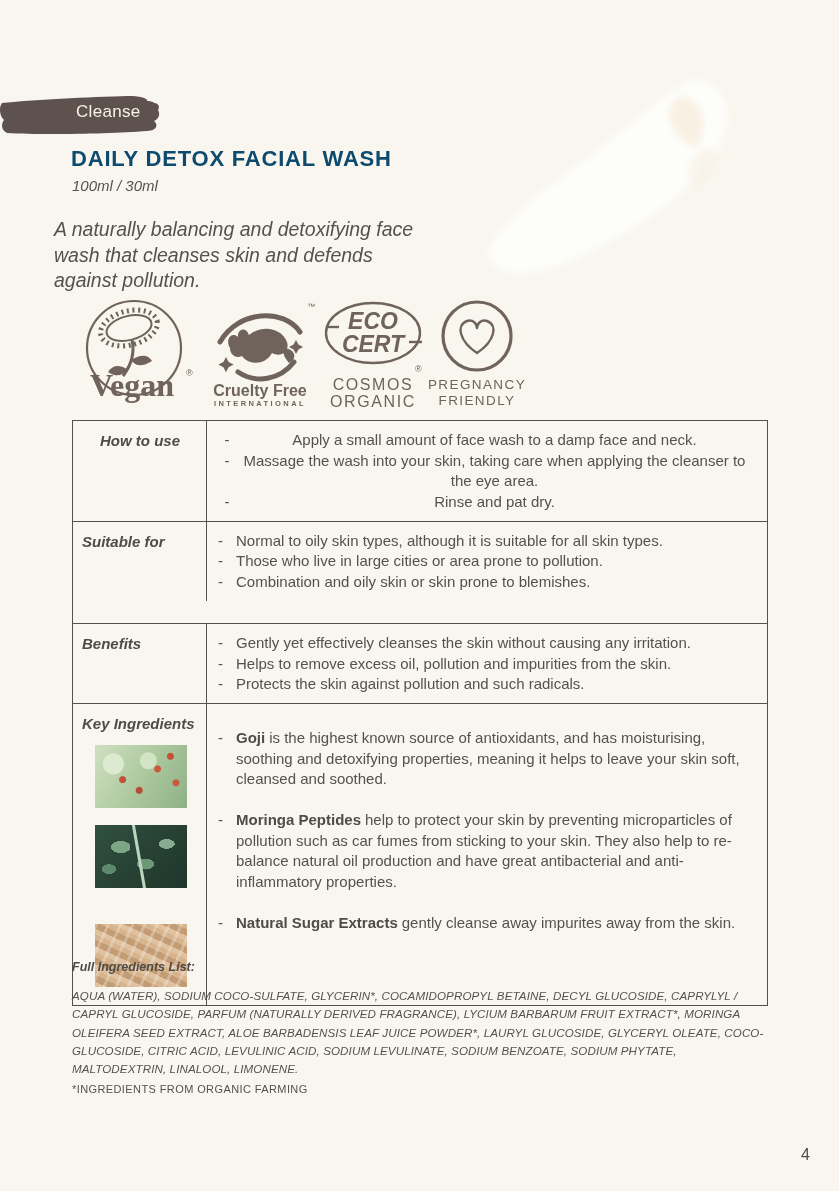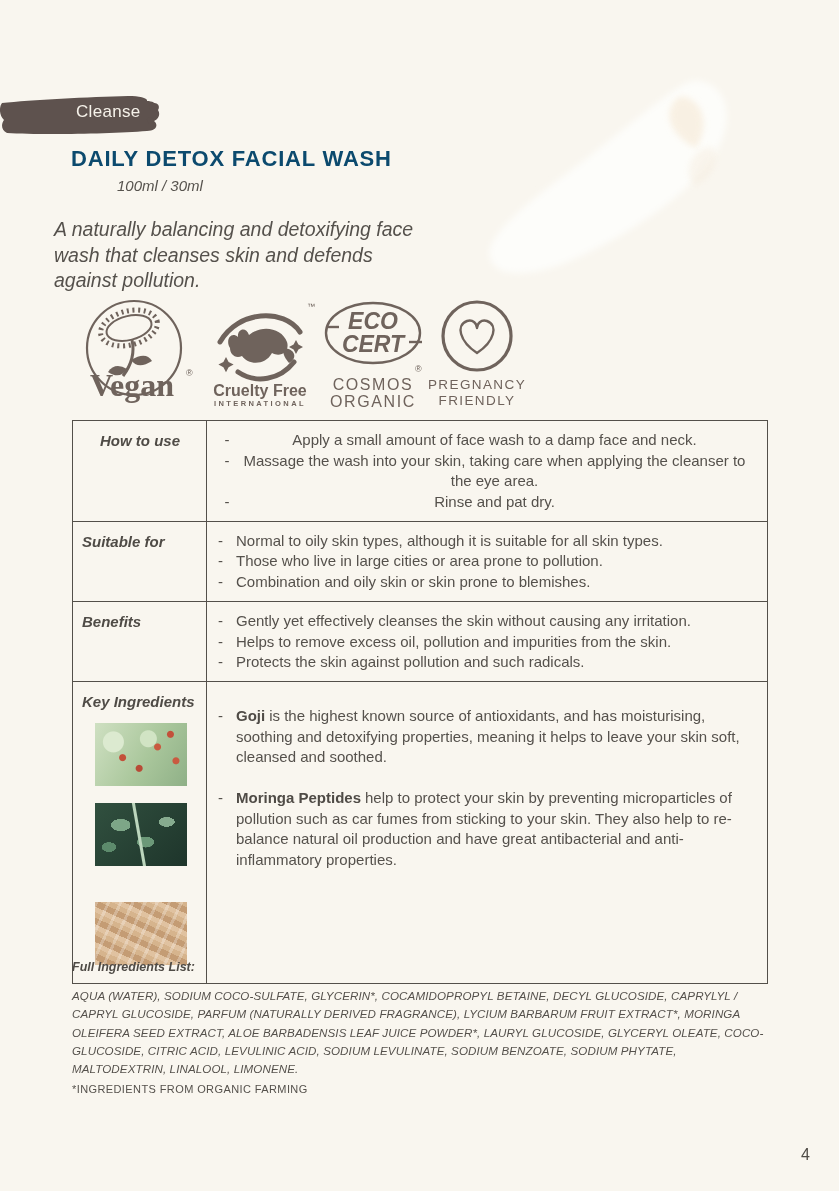--- a/index.html
+++ b/index.html
@@ -25,21 +25,21 @@
     color:#f6f2ea; font-size:17px; letter-spacing:0.3px;
   }
 
   .title {
     position:absolute; left:71px; top:146px;
     font-size:22px; font-weight:bold; letter-spacing:0.8px;
     color:#0c4a6e;
   }
   .sizes {
     position:absolute; left:72px; top:177px;
-    font-style:italic; font-size:15px; color:#57534e;margin-left:45px;
+    font-style:italic; font-size:15px; color:#57534e;
   }
   .desc {
     position:absolute; left:54px; top:217px; width:378px;
     font-style:italic; font-size:19.5px; line-height:1.32; color:#55514c;
   }
 
   
   .badges { position:absolute; left:70px; top:296px; width:470px; height:115px; }
   .badge { position:absolute; top:0; }
   .badge svg text { fill:#6f635c; }
@@ -53,21 +53,21 @@
   .trow:first-child { border-top:none;text-align:center; }
   .tlabel {
     width:134px; flex:none;
     border-right:1px solid #54504a;
     padding:11px 8px 8px 9px;
     font-weight:bold; font-style:italic; font-size:15px; color:#4f4b46;
   }
   .tcontent { flex:1; padding:9px 14px 8px 11px; font-size:15px; line-height:1.38; color:#55514c; }
   .row-0 { min-height:91px; }
   .row-1 { min-height:73px; }
-  .row-2 { min-height:73px; }
+  .row-2 { min-height:73px;margin-top:22px; }
   .row-3 { min-height:302px; }
 
   .bullet { display:flex; }
   .bullet::before { content:"-"; width:18px; flex:none; }
   .btext { flex:1; }
 
   .ki-content { padding-top:24px; }
   .ki-item { margin-bottom:20px; }
   .ki-item b { margin-right:4px; color:#4f4b46; }
 
@@ -248,20 +248,23 @@
           <div class="photo photo-sugar"></div>
         </div>
       </div>
       <div class="tcontent ki-content">
         <div class="bullet ki-item">
           <span class="btext"><b>Goji</b><span>is the highest known source of antioxidants, and has moisturising, soothing and detoxifying properties, meaning it helps to leave your skin soft, cleansed and soothed.</span></span>
         </div>
         <div class="bullet ki-item">
           <span class="btext"><b>Moringa Peptides</b><span>help to protect your skin by preventing microparticles of pollution such as car fumes from sticking to your skin. They also help to re-balance natural oil production and have great antibacterial and anti-inflammatory properties.</span></span>
         </div>
+        <div class="bullet ki-item">
+          <span class="btext"><b>Natural Sugar Extracts</b><span>gently cleanse away impurites away from the skin.</span></span>
+        </div>
       </div>
     </div>
   </div>
 
   <div class="full">
     <div class="flabel">Full Ingredients List:</div>
     <div class="ftext">AQUA (WATER), SODIUM COCO-SULFATE, GLYCERIN*, COCAMIDOPROPYL BETAINE, DECYL GLUCOSIDE, CAPRYLYL / CAPRYL GLUCOSIDE, PARFUM (NATURALLY DERIVED FRAGRANCE), LYCIUM BARBARUM FRUIT EXTRACT*, MORINGA OLEIFERA SEED EXTRACT, ALOE BARBADENSIS LEAF JUICE POWDER*, LAURYL GLUCOSIDE, GLYCERYL OLEATE, COCO-GLUCOSIDE, CITRIC ACID, LEVULINIC ACID, SODIUM LEVULINATE, SODIUM BENZOATE, SODIUM PHYTATE, MALTODEXTRIN, LINALOOL, LIMONENE.</div>
     <div class="fnote">*INGREDIENTS FROM ORGANIC FARMING</div>
   </div>
 

